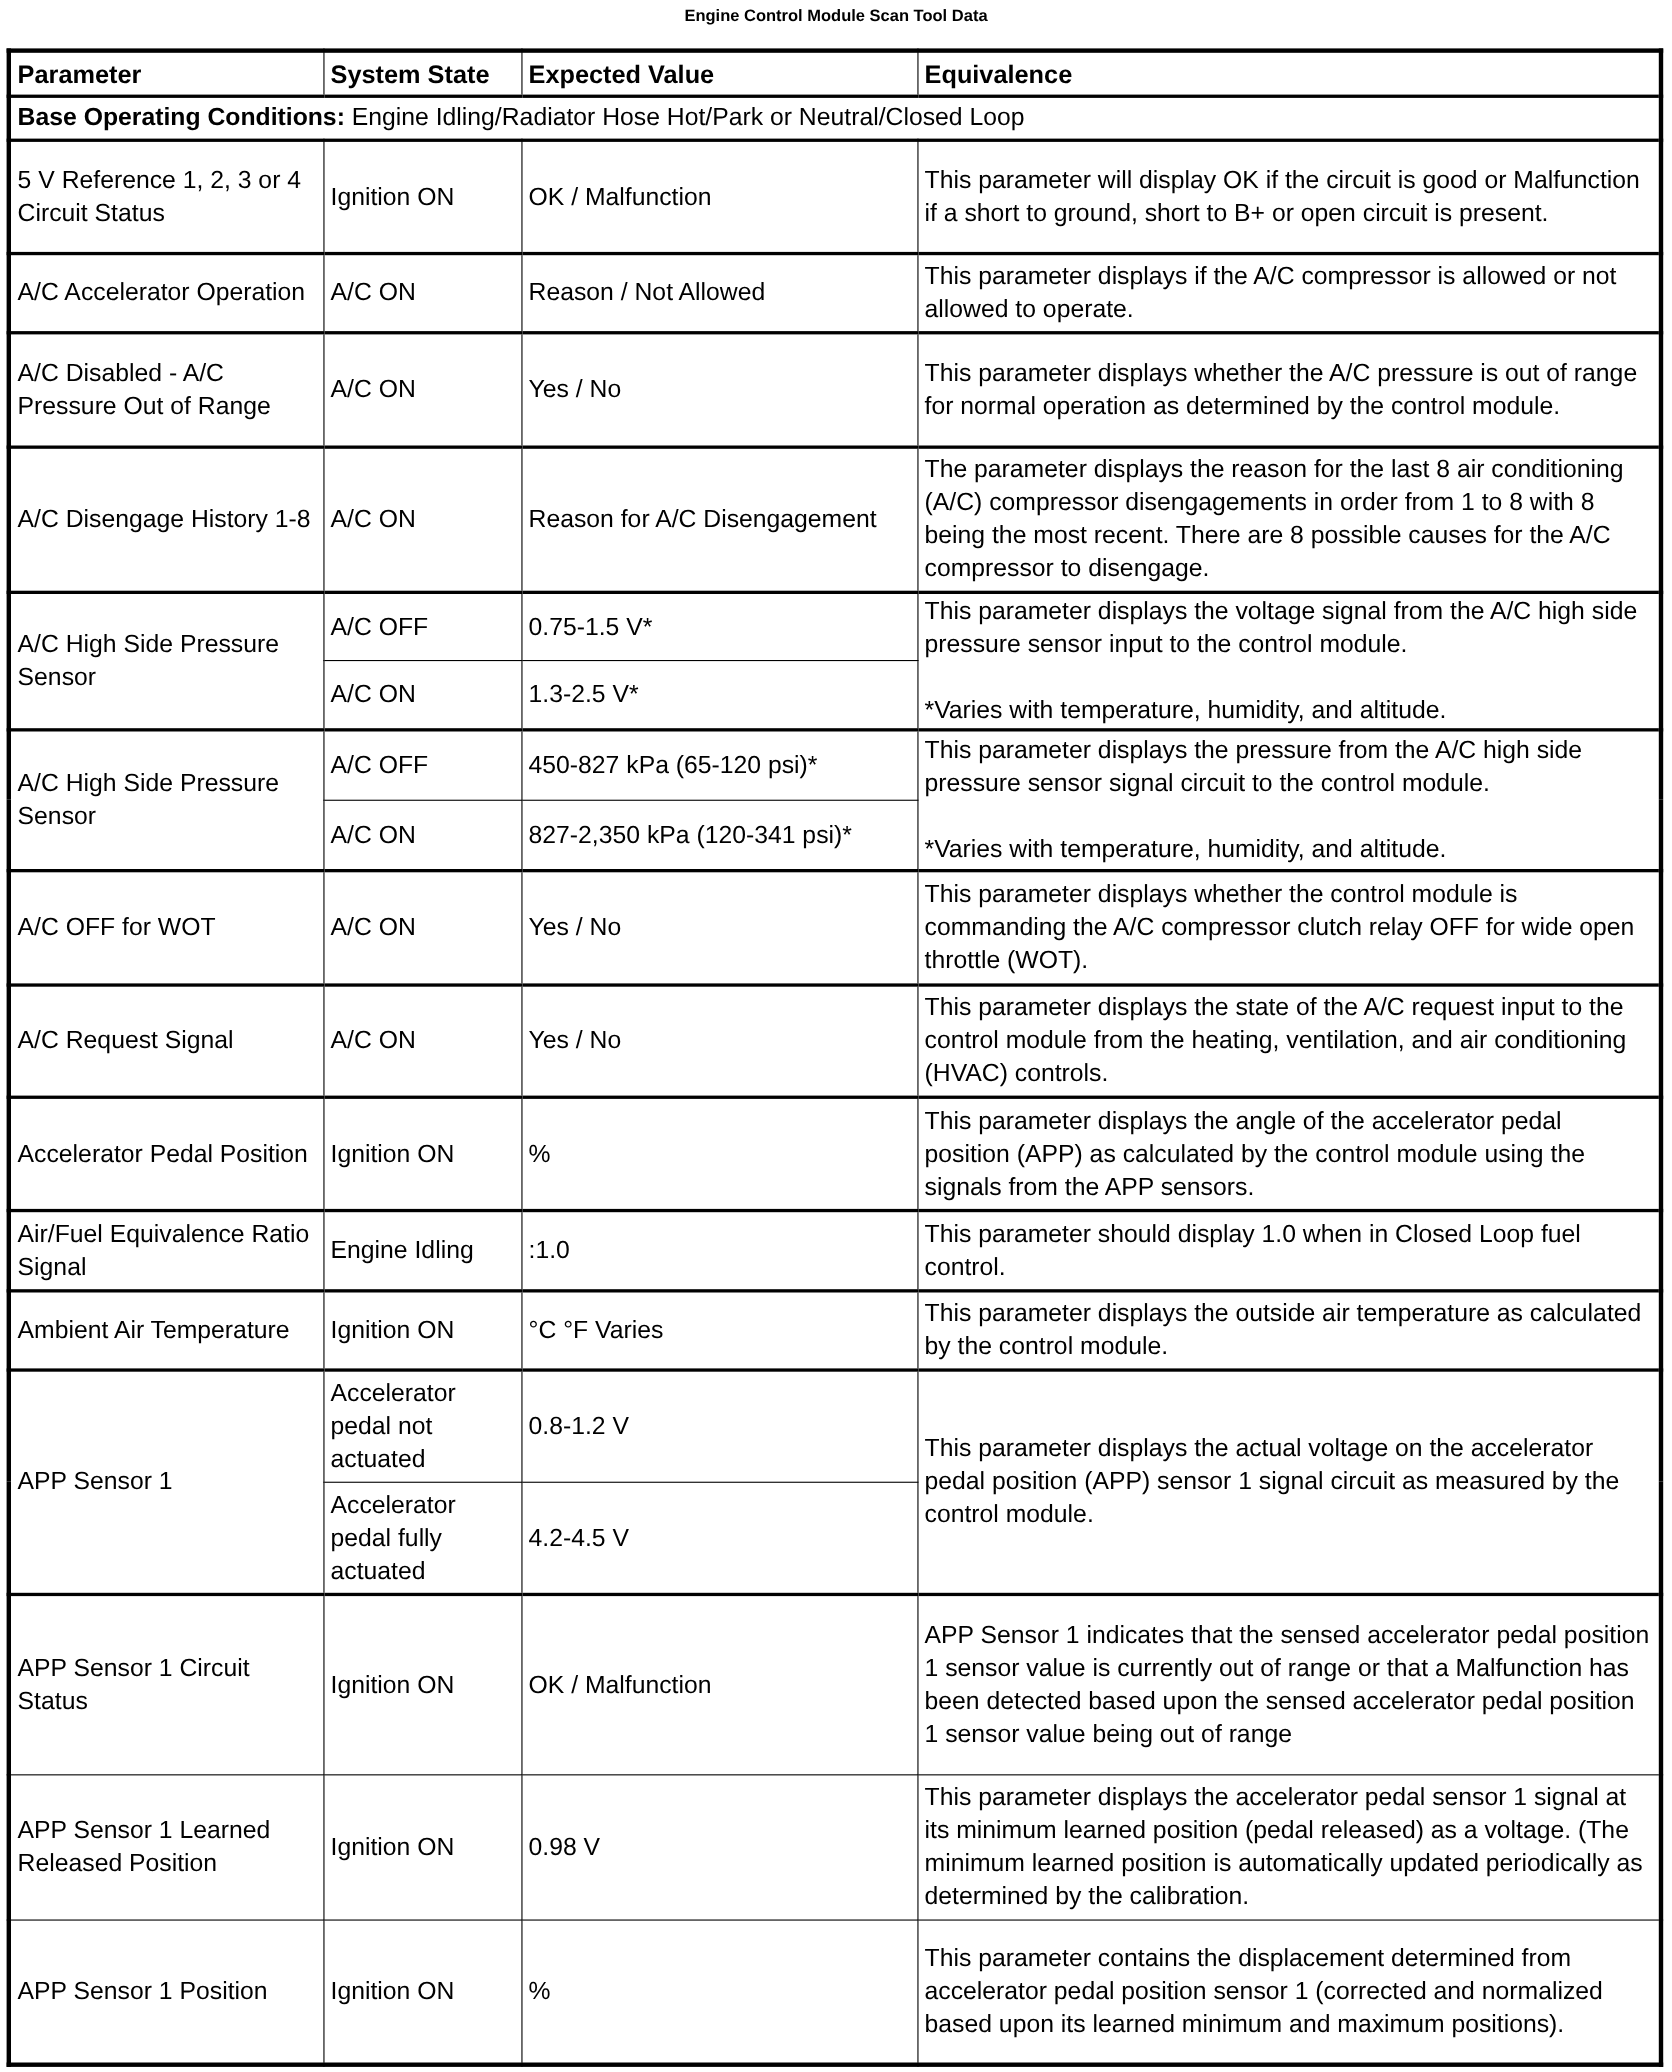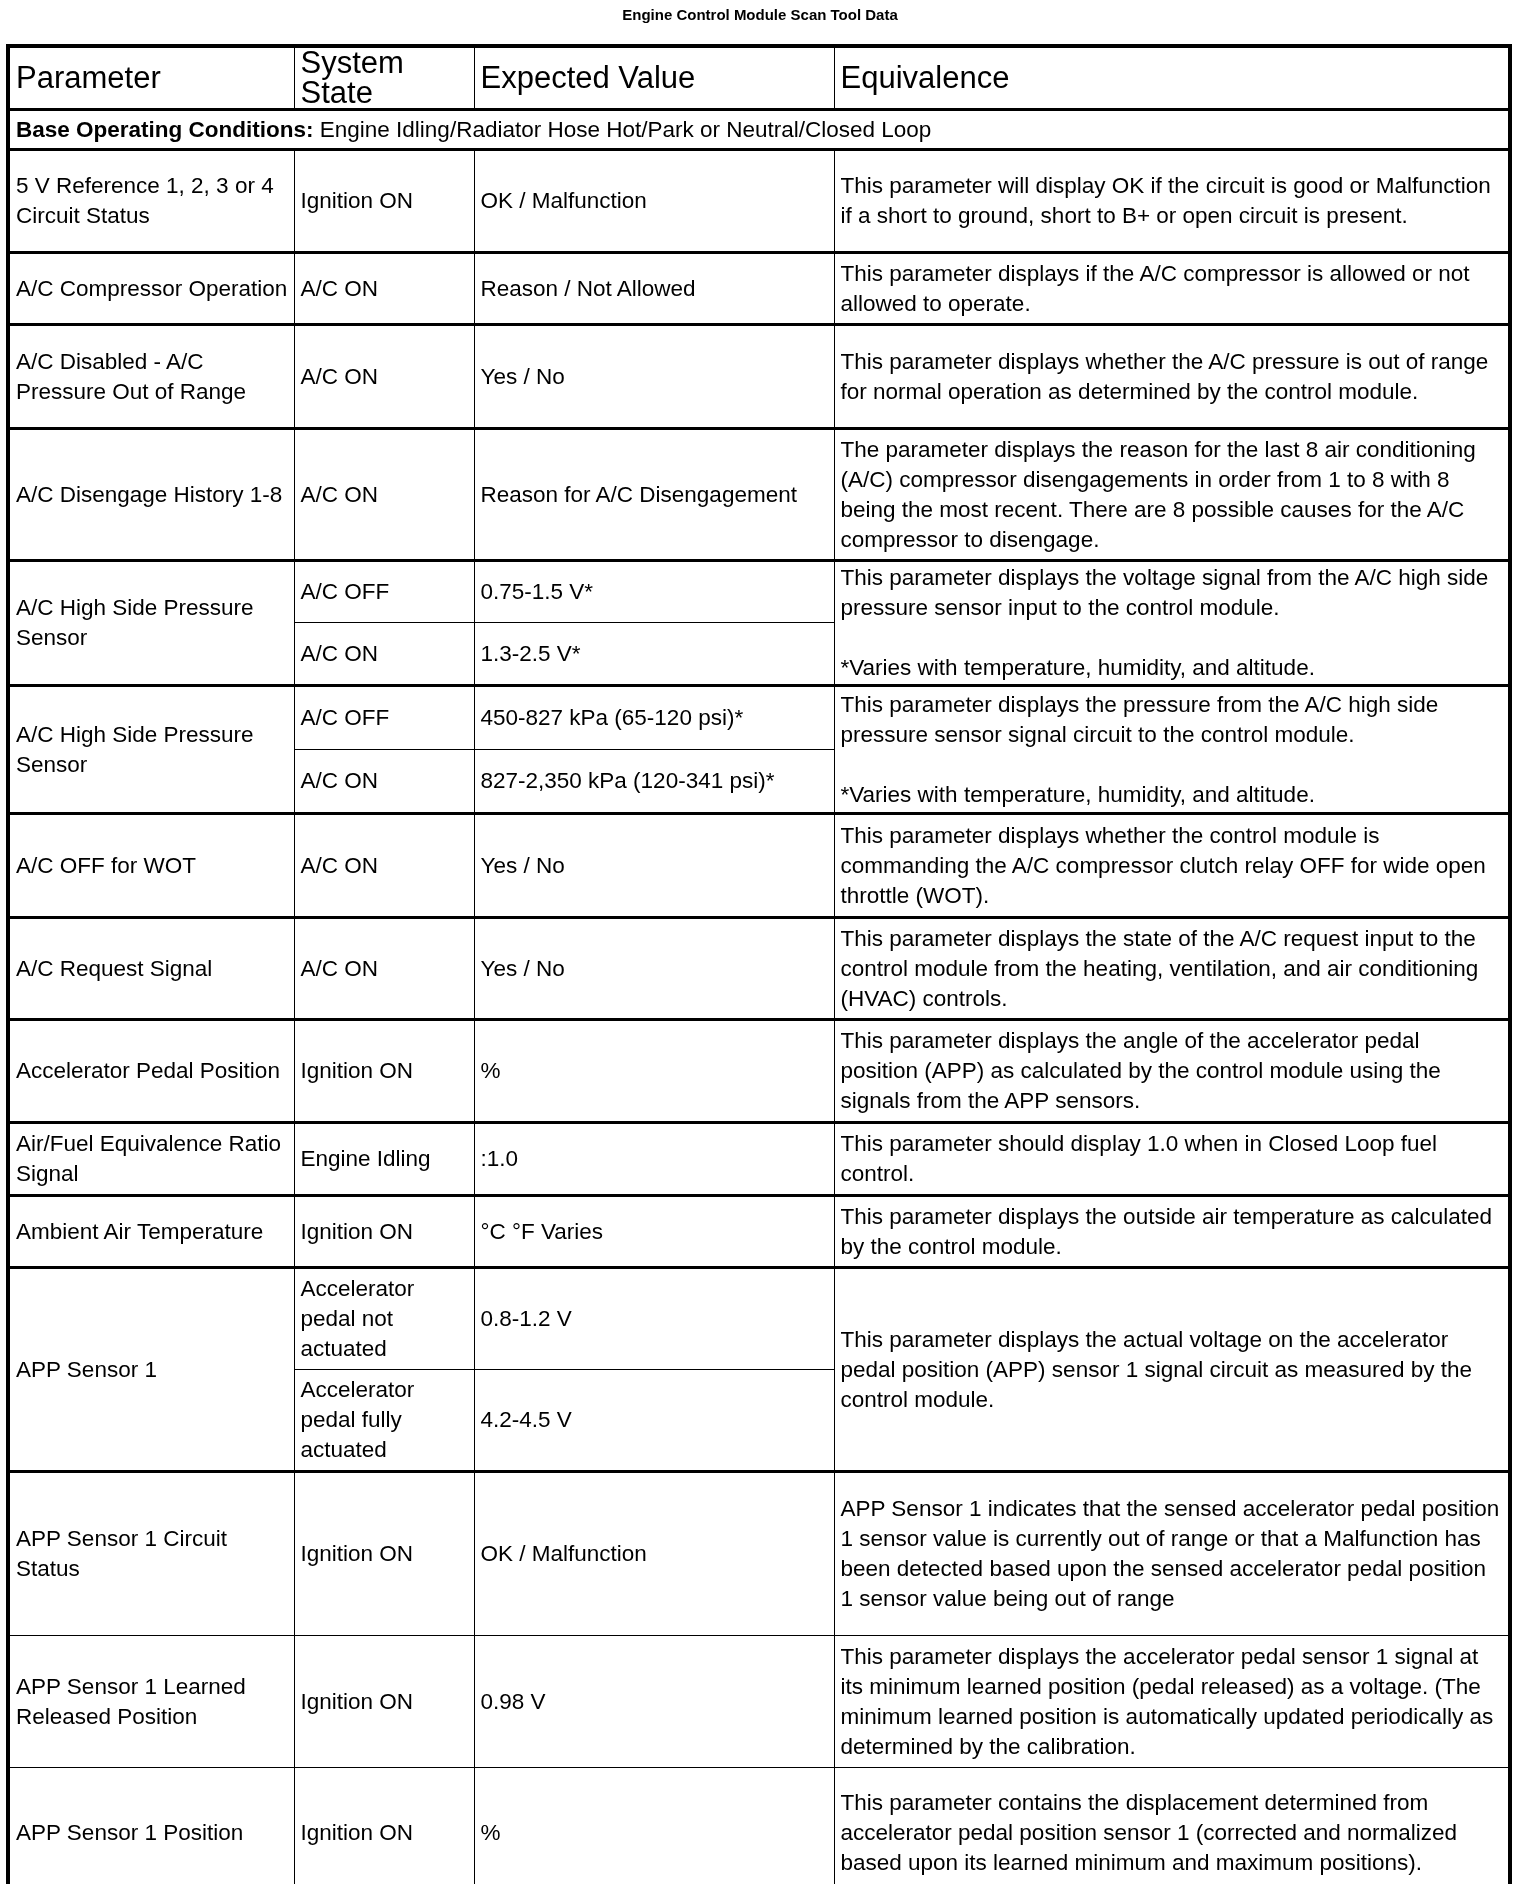--- a/index.html
+++ b/index.html
@@ -5,21 +5,21 @@
   html, body { margin: 0; padding: 0; background: #ffffff; }
   body { width: 1520px; height: 1884px; position: relative; overflow: hidden;
          font-family: "Liberation Sans", sans-serif; color: #000; }
   .title { position: absolute; top: 0; left: 0; width: 1520px; text-align: center;
            font-weight: bold; font-size: 15px; line-height: 30px; }
   table.scan { position: absolute; top: 44px; left: 6px; width: 1502px;
                border-collapse: collapse; table-layout: fixed;
                border: 4px solid #000; font-size: 22.5px; line-height: 30px; }
   table.scan td, table.scan th { border: 1.5px solid #000; padding: 0 6px; vertical-align: middle;
                text-align: left; font-weight: normal; }
-  table.scan th { font-weight: normal; font-size: 31px; margin-left: 12px; }
+  table.scan th { font-weight: bold; font-size: 23px; margin-left: 12px; }
   th.c-param, th.c-desc { text-align: center; }
   tr.hdr { height: 41px; }
   tr.hdr th { border-bottom: 3px solid #000; }
   tr.base { height: 40px; }
   tr.base td { border-bottom: 3px solid #000; }
   .base-label { font-weight: bold; }
   tr.thick td { border-top: 3px solid #000; }
   td.desc { padding-right: 8px; margin-top: 37px; }
   .spacer { display: block; height: 30px; }
 </style>
@@ -47,21 +47,21 @@
   </tr>
 
   <tr class="thick" style="height:103px">
     <td>5 V Reference 1, 2, 3 or 4 Circuit Status</td>
     <td>Ignition ON</td>
     <td>OK / Malfunction</td>
     <td class="desc">This parameter will display OK if the circuit is good or Malfunction if a short to ground, short to B+ or open circuit is present.</td>
   </tr>
 
   <tr class="thick" style="height:72px">
-    <td>A/C Compressor Operation</td>
+    <td>A/C Accelerator Operation</td>
     <td>A/C ON</td>
     <td>Reason / Not Allowed</td>
     <td class="desc">This parameter displays if the A/C compressor is allowed or not allowed to operate.</td>
   </tr>
 
   <tr class="thick" style="height:104px">
     <td>A/C Disabled - A/C Pressure Out of Range</td>
     <td>A/C ON</td>
     <td>Yes / No</td>
     <td class="desc">This parameter displays whether the A/C pressure is out of range for normal operation as determined by the control module.</td>

